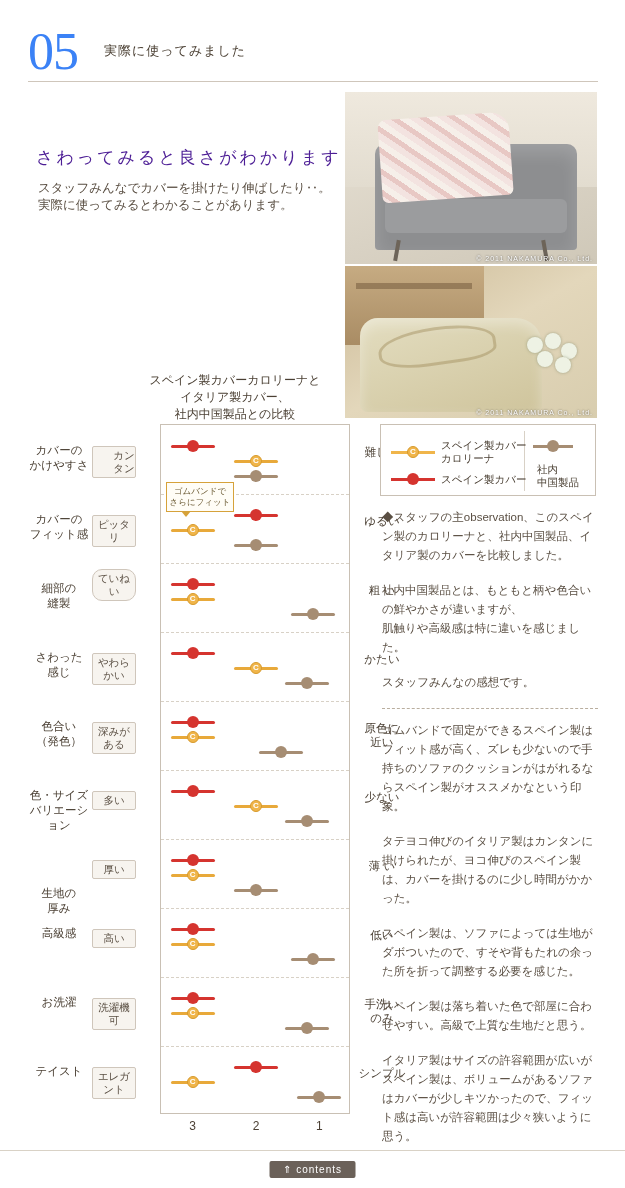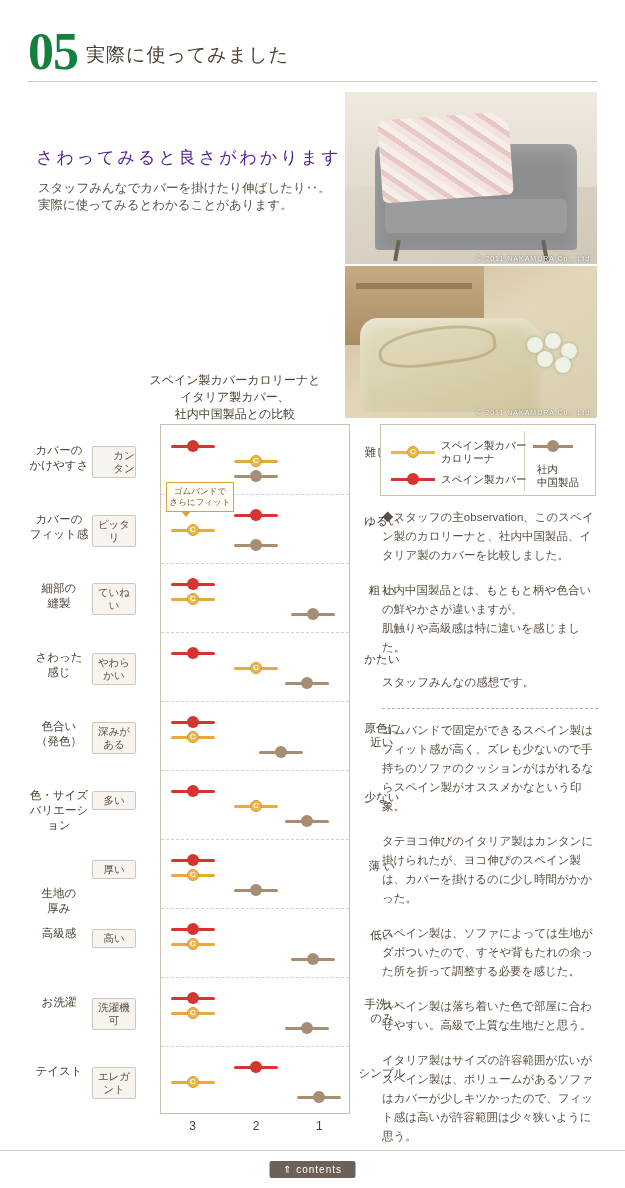--- a/index.html
+++ b/index.html
@@ -16,27 +16,27 @@
   .page { position: relative; width: 625px; height: 1188px; }
 
   
   .header {
     position: absolute;
     left: 28px; top: 30px; width: 570px; height: 52px;
     border-bottom: 1px solid #cfc6bb;
   }
   .header-num {
     position: absolute; left: 0; top: -8px;
-    font-size: 52px; color: #15803d; font-weight: bold;
+    font-size: 52px; color: #3b82f6; font-weight: normal;
     letter-spacing: -1px;
     font-family: "Liberation Serif", serif;
   }
   .header-title {
-    position: absolute; left: 58px; top: 12px;
-    font-size: 19px; color: #4b4034; letter-spacing: 1px;
+    position: absolute; left: 76px; top: 12px;
+    font-size: 13px; color: #4b4034; letter-spacing: 1px;
   }
 
   
   .intro-title {
     position: absolute; left: 36px; top: 104px;
     font-size: 17px; color: #4c1d95; letter-spacing: 3px; margin-top: 42px;
   }
   .intro-body {
     position: absolute; left: 38px; top: 148px; width: 300px;
     font-size: 12.5px; line-height: 17px; color: #5a4f43; margin-top: 32px;
@@ -402,21 +402,21 @@
         <div class="row-label" style="top: 18.5px; white-space: pre-line;">カバーの
 かけやすさ</div>
         <div class="row-tag left" style="top: 21.5px; white-space: pre-line; padding-left: 20px;">カンタン</div>
         <div class="row-right" style="top: 20.5px; white-space: pre-line;">難しい</div>
         <div class="row-label" style="top: 87.5px; white-space: pre-line;">カバーの
 フィット感</div>
         <div class="row-tag left" style="top: 90.5px; white-space: pre-line;">ピッタリ</div>
         <div class="row-right" style="top: 89.5px; white-space: pre-line;">ゆるい</div>
         <div class="row-label" style="top: 156.5px; white-space: pre-line;">細部の
 縫製</div>
-        <div class="row-tag left" style="top: 159px; white-space: pre-line;">ていねい</div>
+        <div class="row-tag left" style="top: 145px; white-space: pre-line; border-radius: 10px;">ていねい</div>
         <div class="row-right" style="top: 158.5px; white-space: pre-line;">粗 い</div>
         <div class="row-label" style="top: 225.5px; white-space: pre-line;">さわった
 感じ</div>
         <div class="row-tag left" style="top: 228.5px; white-space: pre-line;">やわら
 かい</div>
         <div class="row-right" style="top: 227.5px; white-space: pre-line;">かたい</div>
         <div class="row-label" style="top: 294.5px; white-space: pre-line;">色合い
 （発色）</div>
         <div class="row-tag left" style="top: 297.5px; white-space: pre-line;">深みが
 ある</div>

